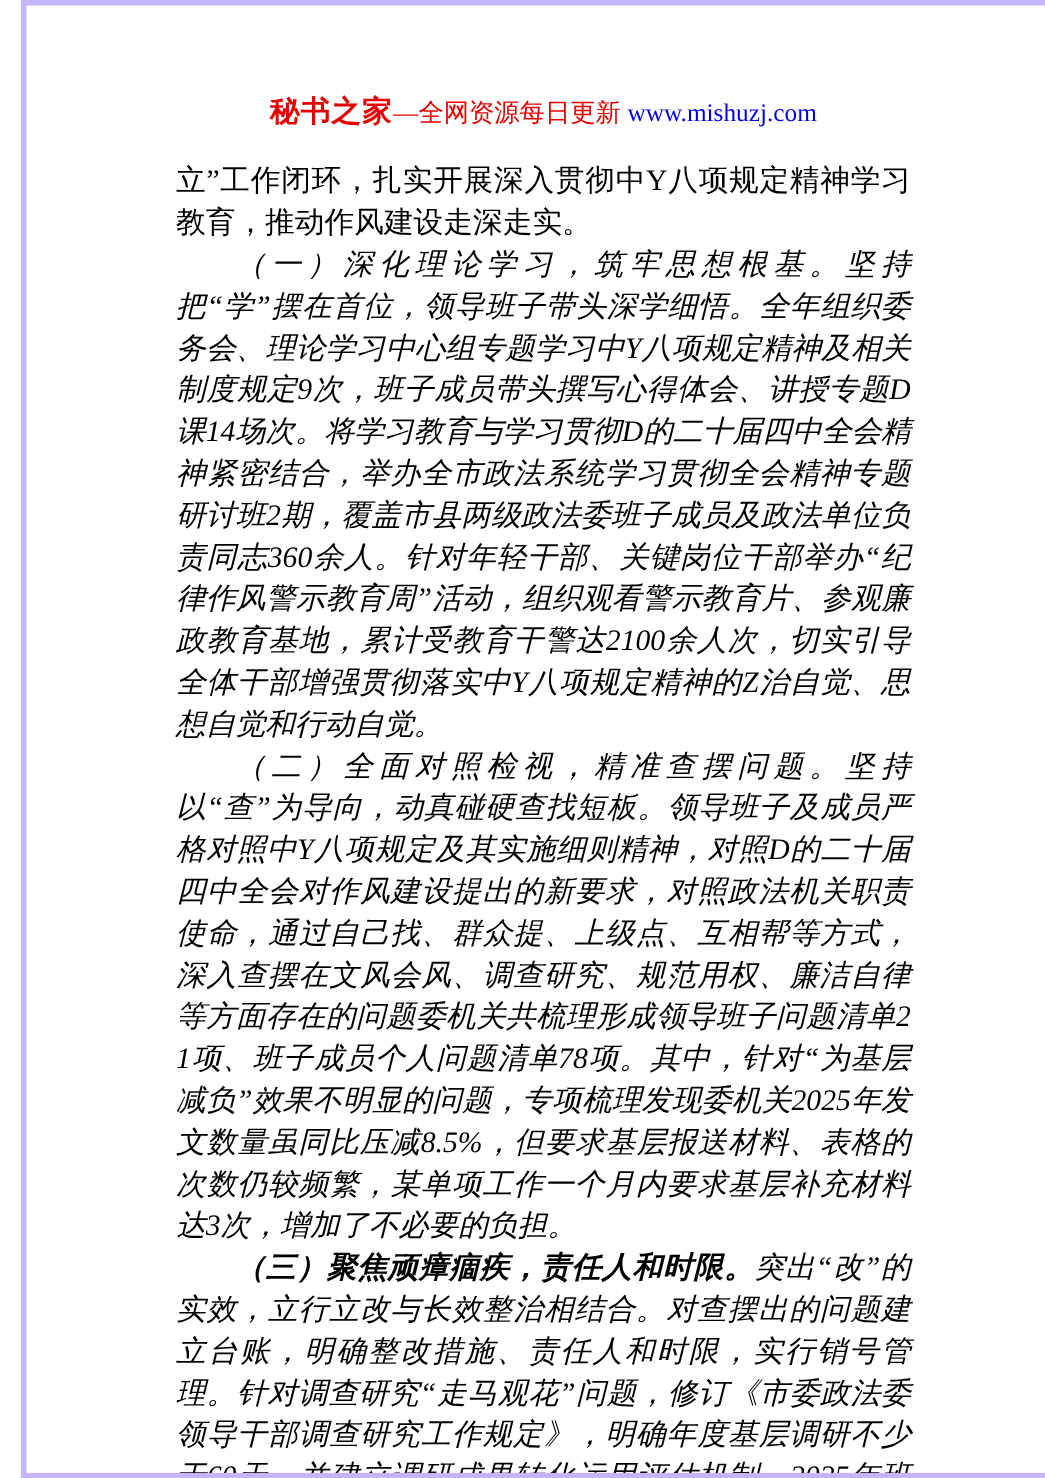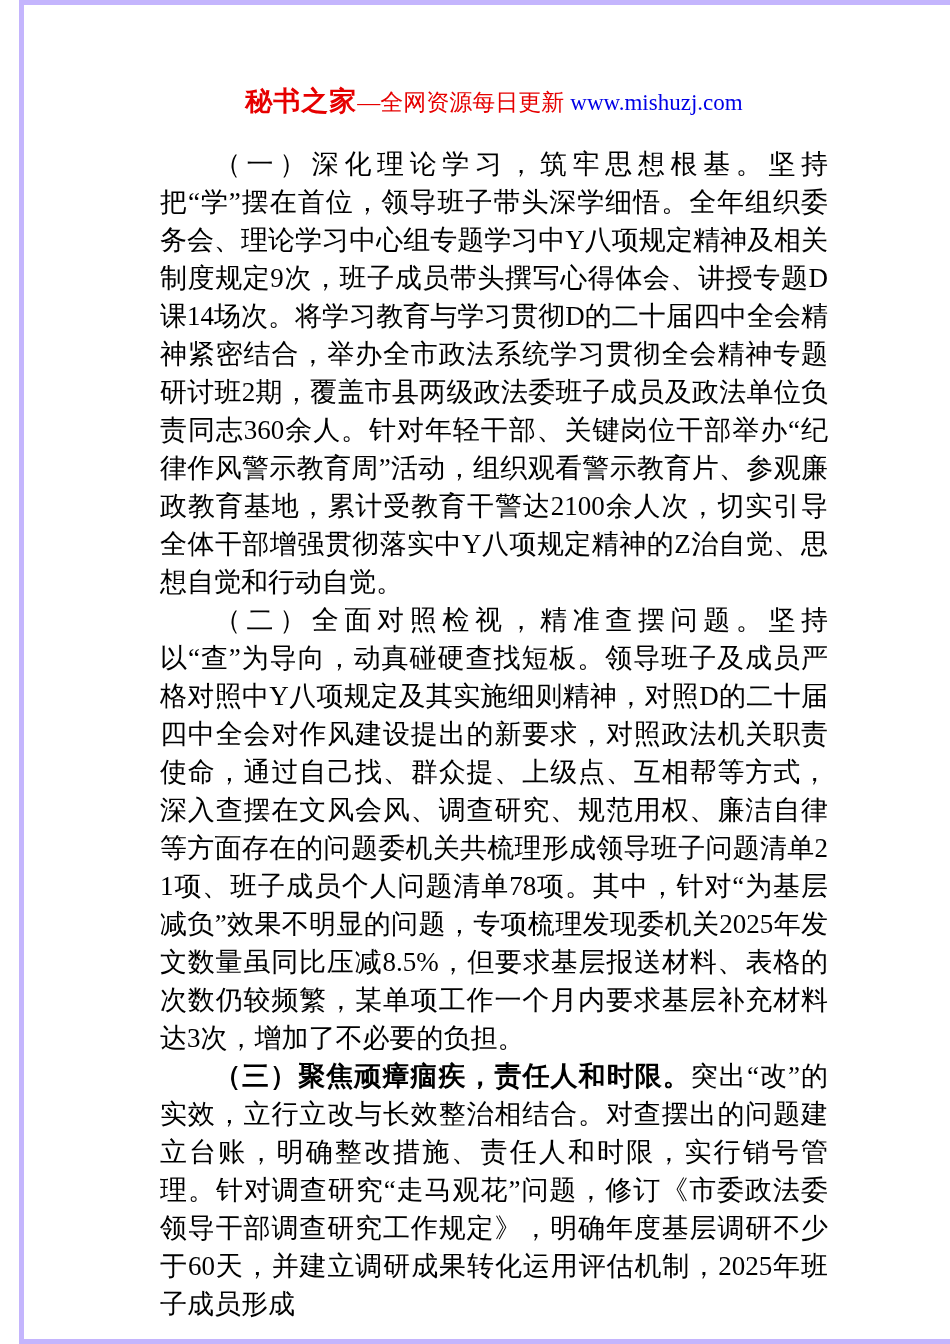--- a/index.html
+++ b/index.html
@@ -46,36 +46,38 @@
     margin: 0;
     font-size: 27px;
     line-height: 38px;
     color: #000000;
     text-align: justify;
     text-justify: inter-ideograph;
     word-break: break-all;
   }
   .para.indent {
     text-indent: 2em;
+    font-style: italic;
   }
   .para .lead {
     font-weight: bold;
   }
 </style>
 </head>
 <body>
 
 <div class="page">
 
   <div class="doc-header">
     <span class="site-name">秘书之家</span><span class="tagline">—全网资源每日更新</span><span class="header-url">www.mishuzj.com</span>
   </div>
 
   <div class="doc-body">
 
+    <p class="para"><span>立”工作闭环，扎实开展深入贯彻中Y八项规定精神学习教育，推动作风建设走深走实。</span></p>
 
     <p class="para indent"><span>（一）深化理论学习，筑牢思想根基。坚持把“学”摆在首位，领导班子带头深学细悟。全年组织委务会、理论学习中心组专题学习中Y八项规定精神及相关制度规定9次，班子成员带头撰写心得体会、讲授专题D课14场次。将学习教育与学习贯彻D的二十届四中全会精神紧密结合，举办全市政法系统学习贯彻全会精神专题研讨班2期，覆盖市县两级政法委班子成员及政法单位负责同志360余人。针对年轻干部、关键岗位干部举办“纪律作风警示教育周”活动，组织观看警示教育片、参观廉政教育基地，累计受教育干警达2100余人次，切实引导全体干部增强贯彻落实中Y八项规定精神的Z治自觉、思想自觉和行动自觉。</span></p>
 
     <p class="para indent"><span>（二）全面对照检视，精准查摆问题。坚持以“查”为导向，动真碰硬查找短板。领导班子及成员严格对照中Y八项规定及其实施细则精神，对照D的二十届四中全会对作风建设提出的新要求，对照政法机关职责使命，通过自己找、群众提、上级点、互相帮等方式，深入查摆在文风会风、调查研究、规范用权、廉洁自律等方面存在的问题委机关共梳理形成领导班子问题清单21项、班子成员个人问题清单78项。其中，针对“为基层减负”效果不明显的问题，专项梳理发现委机关2025年发文数量虽同比压减8.5%，但要求基层报送材料、表格的次数仍较频繁，某单项工作一个月内要求基层补充材料达3次，增加了不必要的负担。</span></p>
 
     <p class="para indent"><span class="lead">（三）聚焦顽瘴痼疾，责任人和时限。</span><span>突出“改”的实效，立行立改与长效整治相结合。对查摆出的问题建立台账，明确整改措施、责任人和时限，实行销号管理。针对调查研究“走马观花”问题，修订《市委政法委领导干部调查研究工作规定》，明确年度基层调研不少于60天，并建立调研成果转化运用评估机制，2025年班子成员形成</span></p>
 
   </div>
 
 </div>

